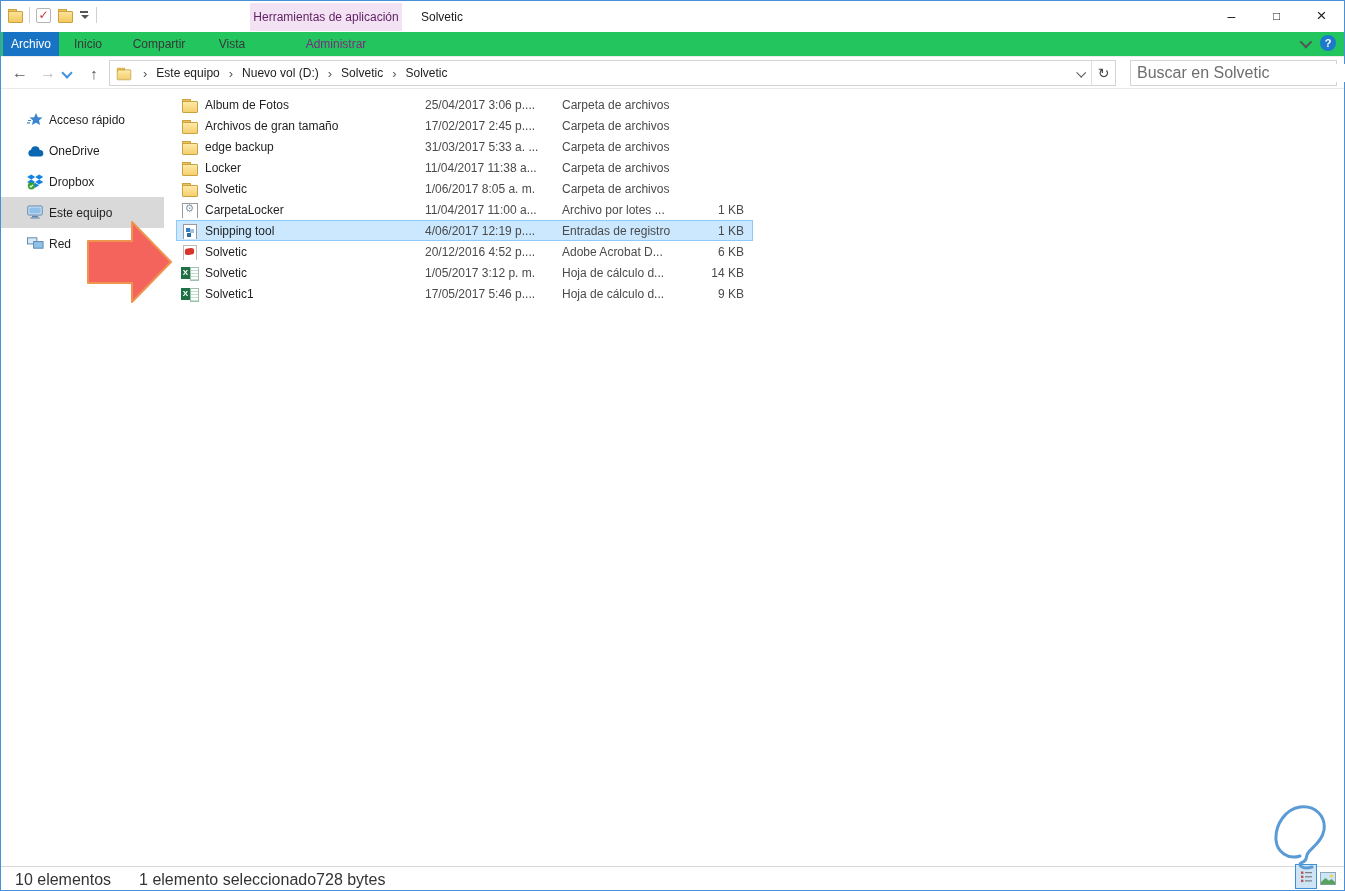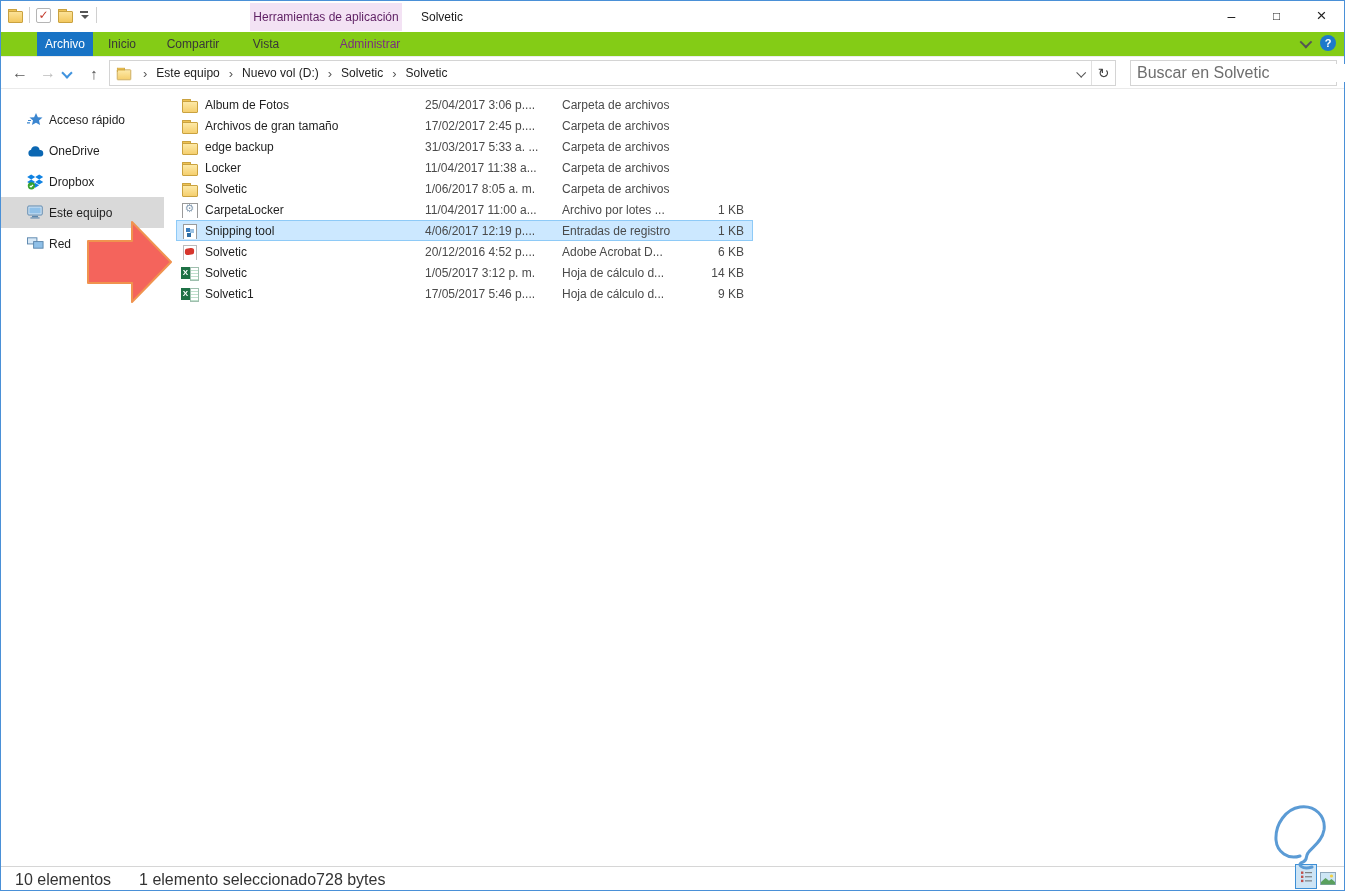--- a/index.html
+++ b/index.html
@@ -19,21 +19,21 @@
   .qat-dd::after { content:""; position:absolute; left:1.5px; top:6px; border-left:4px solid transparent; border-right:4px solid transparent; border-top:4px solid #555; }
   .ctx-header { position:absolute; left:249px; top:2px; width:152px; height:28px; background:#f3e2f4; color:#5e1f63; font-size:12px; display:flex; align-items:center; justify-content:center; }
   .win-title { position:absolute; left:420px; top:9px; font-size:12px; color:#1a1a1a; }
   .win-controls { position:absolute; right:0; top:0; display:flex; }
   .win-btn { width:45px; height:30px; display:flex; align-items:center; justify-content:center; color:#222; cursor:pointer; }
   .win-btn.min { font-size:14px; }
   .win-btn.max { font-size:12px; }
   .win-btn.close { font-size:17px; }
 
   
-  .tabrow { position:absolute; top:31px; left:0; right:0; height:25px; background:#84cc16; border-bottom:1px solid #ececec; display:flex;padding-left:34px; }
+  .tabrow { position:absolute; top:31px; left:0; right:0; height:25px; background:#22c55e; border-bottom:1px solid #ececec; display:flex; }
   .tab { height:100%; display:flex; align-items:center; justify-content:center; font-size:12px; color:#383838; cursor:pointer; }
   .tab.archivo { width:56px; margin-left:2px; background:#1873c5; color:#fff; }
   .tab.inicio { width:58px; }
   .tab.compartir { width:84px; }
   .tab.vista { width:62px; }
   .tab.administrar { width:146px; color:#7a2e7f; }
   .tabrow-right { position:absolute; right:8px; top:34px; display:flex; align-items:center; gap:11px; }
   .rib-chevron { width:9px; height:9px; border-right:2px solid #555; border-bottom:2px solid #555; transform:rotate(45deg) translateY(-2px); cursor:pointer; }
   .help-btn { width:16px; height:16px; border-radius:50%; background:#1d79cb; color:#fff; font-size:11px; font-weight:bold; display:flex; align-items:center; justify-content:center; cursor:pointer; }
 

